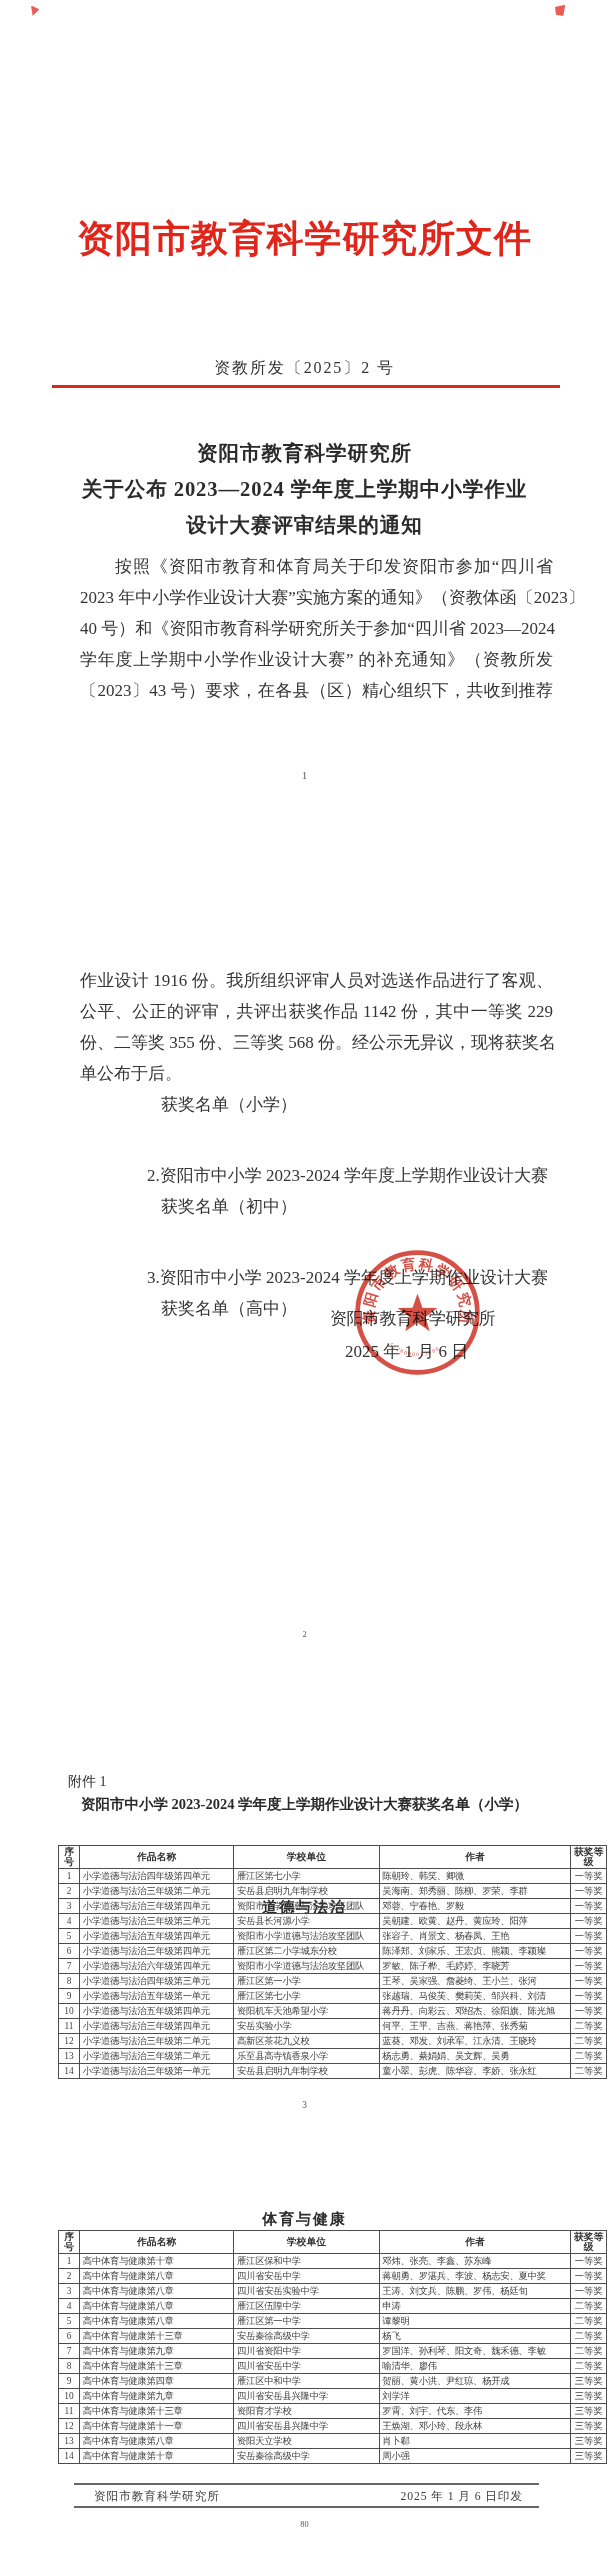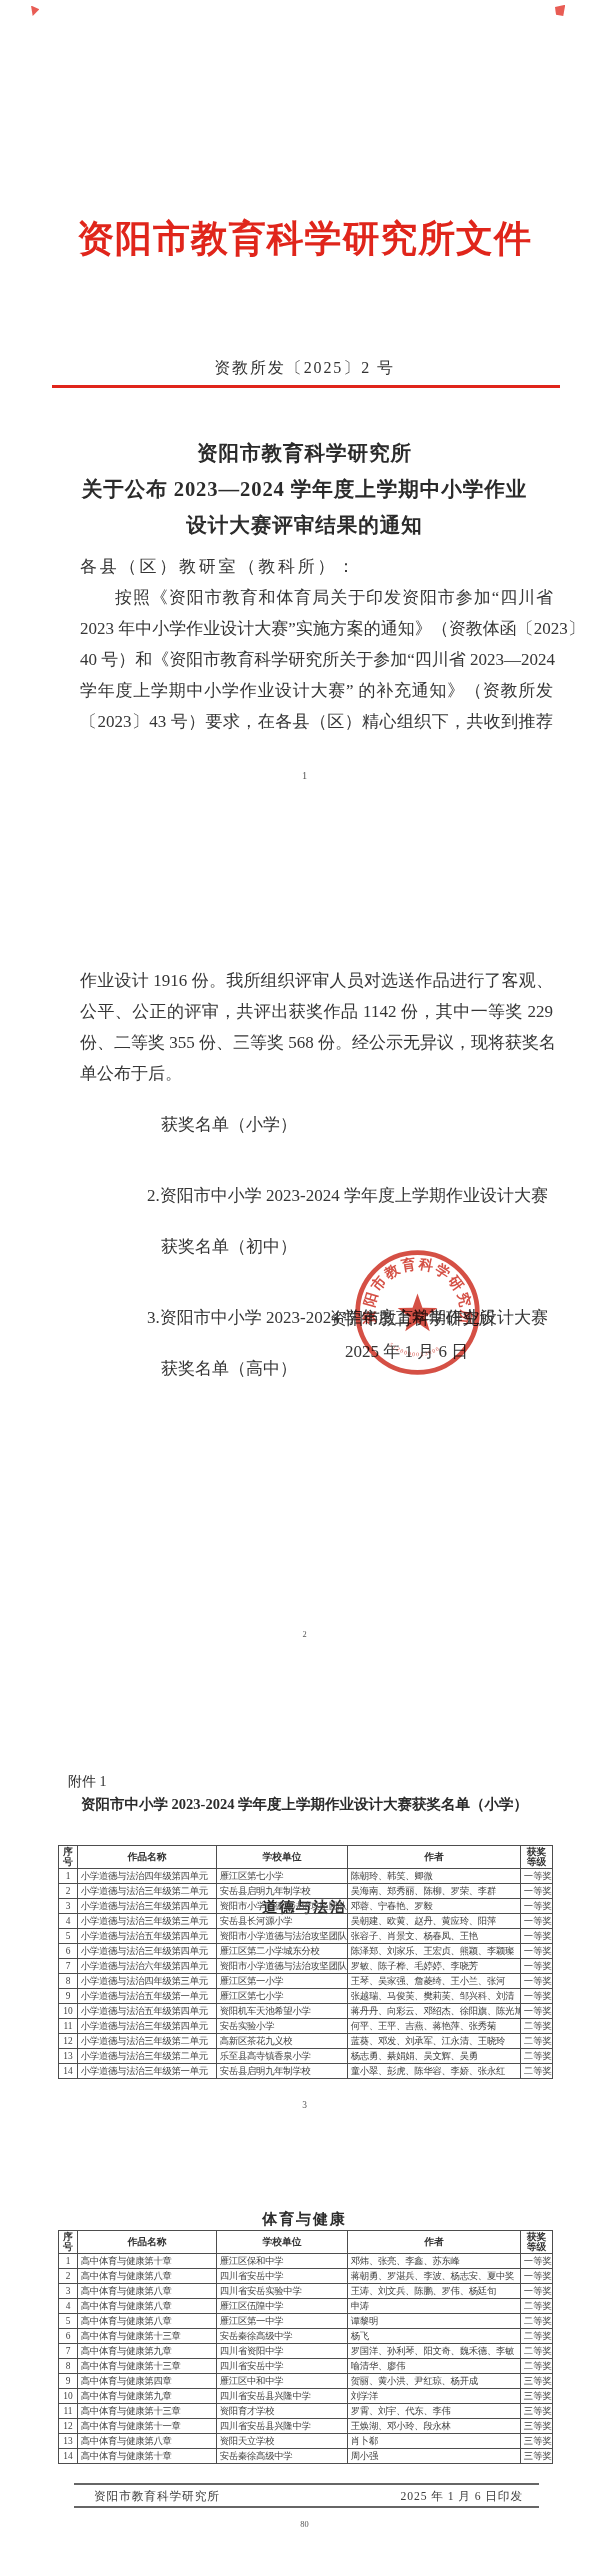--- a/index.html
+++ b/index.html
@@ -25,37 +25,37 @@
   .doc-title { left:0; right:0; top:435px; text-align:center; font-weight:bold; color:#2b2b2b;
                font-size:20.6px; line-height:36px; letter-spacing:0.9px; }
 
   .bodyblock { left:80px; width:473px; font-size:17px; line-height:31px; color:#353535; }
   .bodyblock .line { height:31px; white-space:nowrap; }
   .fill { text-align:justify; text-align-last:justify; }
   .ls { letter-spacing:2.8px; }
   .ind-first { padding-left:35px; }
   .ind-att   { padding-left:30px; }
   .ind-att2  { padding-left:67px;margin-top:40px; }
-  .ind-name  { padding-left:81px;margin-top:20px; }
+  .ind-name  { padding-left:81px; }
 
   .pagenum { left:0; right:0; text-align:center; color:#555; }
 
   .signature { top:1307px; left:326px; width:173px; text-align:center; font-size:17px;
                letter-spacing:-0.5px; color:#353535; white-space:nowrap; }
   .sign-date { top:1340px; left:345px; width:173px; font-size:17px; color:#353535; white-space:nowrap; }
 
   .seal { left:351px; top:1246px; width:133px; height:133px; mix-blend-mode:multiply; opacity:.88; }
 
   .att-label { left:68px; top:1773px; font-size:14px; color:#2d2d2d; }
   .att-title { left:0; right:0; top:1795px; text-align:center; font-weight:bold; font-size:14.5px; color:#2b2b2b; }
   .section-name { left:0; right:0; text-align:center; font-weight:bold; font-size:15px; letter-spacing:1.9px; color:#2b2b2b; }
   .sec1-name { top:1898px; }
   .sec2-name { top:2210px; }
 
-  .award-table { left:58px; width:493px; }
+  .award-table { left:58px; width:549px; }
   .t1 { top:1845px; }
   .t2 { top:2230px; }
   table { border-collapse:collapse; table-layout:fixed; width:100%; }
   td,th { border:0.9px solid #4d4d4d; overflow:hidden; vertical-align:middle; }
   th { font-size:9.8px; line-height:10.3px; font-weight:bold; text-align:center; height:23.4px; padding:0.9px 1.9px; color:#333; }
   td { font-size:9.4px; line-height:14px; height:14px; padding:0 2.8px; white-space:nowrap; letter-spacing:-0.3px; color:#3f3f3f; }
   td:nth-child(1), td:nth-child(5) { text-align:center; letter-spacing:0; }
 
   .footer-line { left:74px; width:465px; height:1.9px; background:#666; }
   .fl1 { top:2483px; } .fl2 { top:2506px; }
@@ -72,21 +72,20 @@
 <div class="abs doc-number">资教所发〔2025〕2 号</div>
 <div class="abs red-line"></div>
 
 <div class="abs doc-title">
   <div>资阳市教育科学研究所</div>
   <div>关于公布 2023—2024 学年度上学期中小学作业</div>
   <div>设计大赛评审结果的通知</div>
 </div>
 
 <div class="abs bodyblock" style="top:551px;">
-  <div class="line ls">各县（区）教研室（教科所）：</div>
   <div class="line fill ind-first">按照《资阳市教育和体育局关于印发资阳市参加“四川省</div>
   <div class="line fill">2023 年中小学作业设计大赛”实施方案的通知》（资教体函〔2023〕</div>
   <div class="line fill">40 号）和《资阳市教育科学研究所关于参加“四川省 2023—2024</div>
   <div class="line fill">学年度上学期中小学作业设计大赛” 的补充通知》（资教所发</div>
   <div class="line fill">〔2023〕43 号）要求，在各县（区）精心组织下，共收到推荐</div>
 </div>
 
 <div class="abs pagenum" style="top:770px; font-size:10.3px;">1</div>
 
 <div class="abs bodyblock" style="top:965px;">

